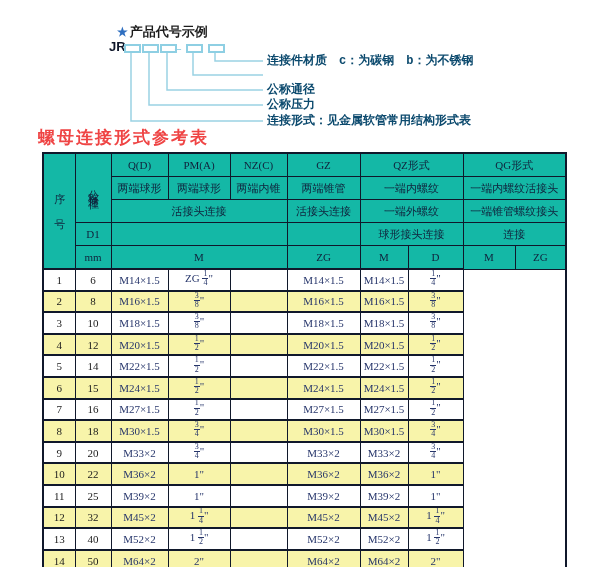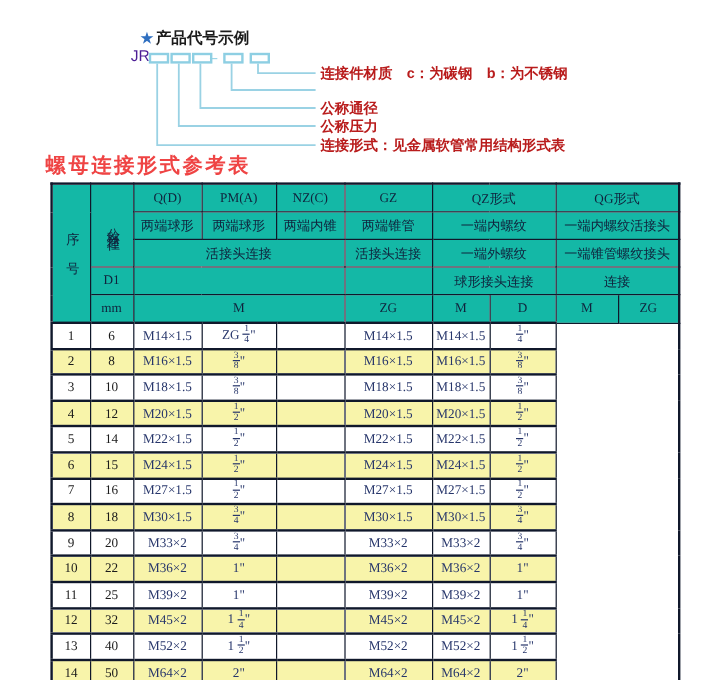--- a/index.html
+++ b/index.html
@@ -4,27 +4,27 @@
 <style>
   html,body{margin:0;padding:0;background:#fff;}
   #page{position:relative;width:600px;height:567px;background:#ffffff;overflow:hidden;
         font-family:"Liberation Serif",serif;}
 
   
   #diagram{position:absolute;left:0;top:0;width:600px;height:150px;}
   #diag-heading{position:absolute;left:117px;top:23px;font-size:13px;font-weight:bold;
                 color:#1c1c1c;font-family:"Liberation Sans",sans-serif;white-space:nowrap;}
   #diag-heading .star{color:#2f6fc0;margin-right:2px;font-size:12px;}
-  #code-prefix{position:absolute;left:109px;top:39px;font-size:13px;font-weight:normal;
-               color:#4c1d95;font-family:"Liberation Sans",sans-serif;}
+  #code-prefix{position:absolute;left:109px;top:39px;font-size:13px;font-weight:bold;
+               color:#0f172a;font-family:"Liberation Sans",sans-serif;}
   .code-box{position:absolute;top:44px;width:13px;height:5px;border:2px solid #8ecfe3;background:#fff;}
   #code-dash{position:absolute;left:175px;top:41px;color:#8ecfe3;font-weight:bold;font-size:12px;}
   #connectors{position:absolute;left:0;top:0;}
-  .diag-label{position:absolute;left:267px;font-size:12px;font-weight:bold;color:#b91c1c;
-              white-space:nowrap;line-height:14px;font-family:Liberation Sans, sans-serif;}
+  .diag-label{position:absolute;left:267px;font-size:12px;font-weight:bold;color:#0c4a6e;
+              white-space:nowrap;line-height:14px;font-family:Liberation Mono, monospace;}
 
   
   #table-title{position:absolute;left:38px;top:126px;font-size:17px;font-weight:bold;
                color:#ef4444;letter-spacing:2px;font-family:"Liberation Serif",serif;}
 
   
   #ref-table{position:absolute;left:42px;top:152px;border-collapse:collapse;table-layout:fixed;
              font-family:"Liberation Serif",serif;}
   #ref-table{border:2px solid #10182b;}
   #ref-table th,#ref-table td{border:1px solid #10182b;padding:0;text-align:center;

